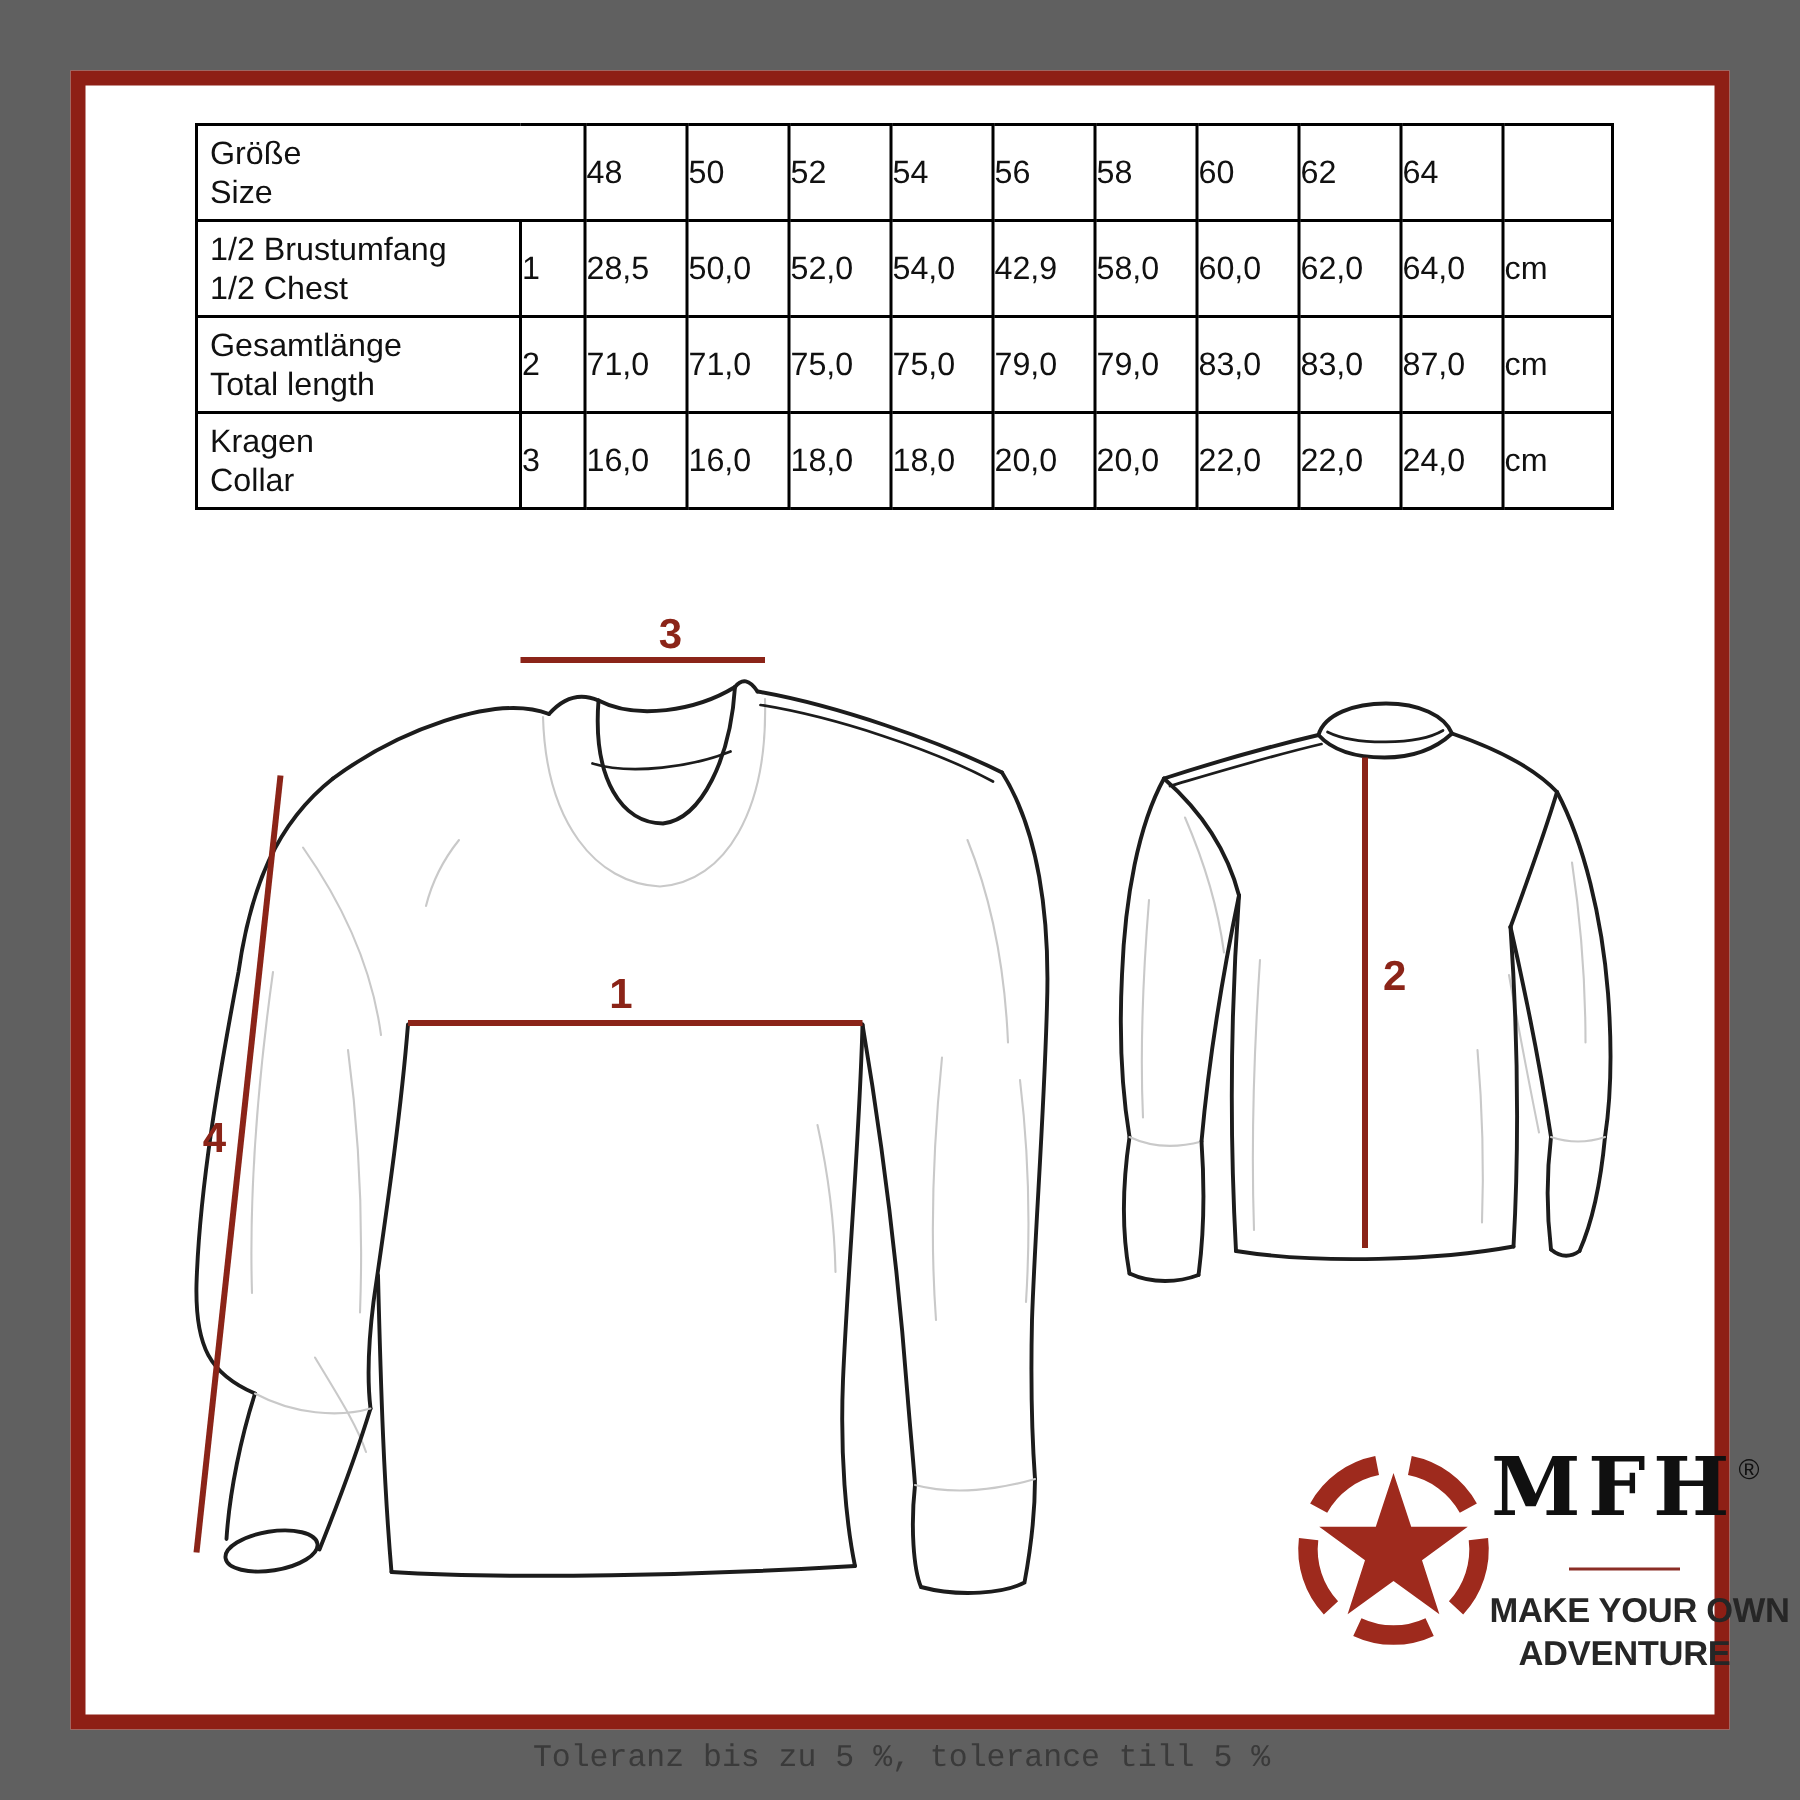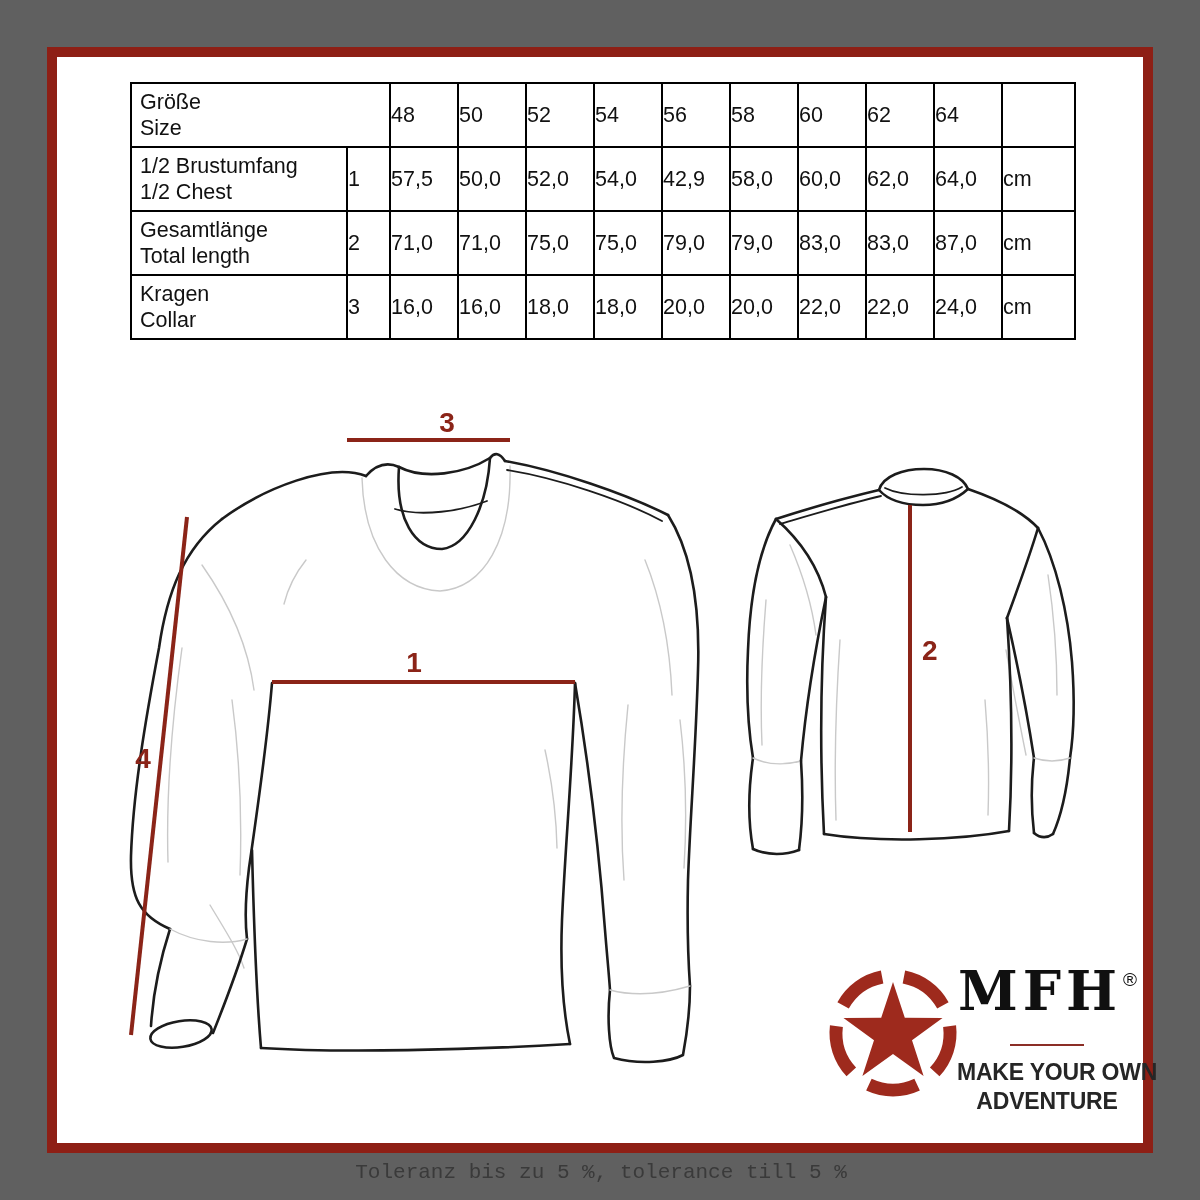--- a/index.html
+++ b/index.html
@@ -32,21 +32,21 @@
   .diagram-svg{position:absolute;left:0;top:0;width:1086px;height:1086px;}
   .outline{fill:none;stroke:#1c1c1c;stroke-width:2.6;stroke-linecap:round;}
   .outline-thin{fill:none;stroke:#1c1c1c;stroke-width:1.8;stroke-linecap:round;}
   .fold{fill:none;stroke:#c9c9c9;stroke-width:1.4;stroke-linecap:round;}
   .measure{fill:none;stroke:#8b2418;stroke-width:4;}
   .measure-label{
     fill:#8b2418;font-size:28px;font-weight:600;
     font-family:"Liberation Sans","DejaVu Sans",sans-serif;
   }
   
-  .logo{position:absolute;left:766px;top:906px;width:330px;height:160px;}
+  .logo{position:absolute;left:802px;top:906px;width:330px;height:160px;}
   .star-svg{position:absolute;left:0;top:0;width:140px;height:140px;}
   .logo-text{position:absolute;left:134px;top:0;width:180px;text-align:center;}
   .mfh-word{
     font-family:"DejaVu Serif","Liberation Serif",serif;
     font-weight:700;font-size:54px;line-height:52px;letter-spacing:5px;
     color:#101010;margin-top:2px;white-space:nowrap;
   }
   .reg{
     font-family:"Liberation Sans",sans-serif;font-weight:400;
     font-size:19px;letter-spacing:0;position:relative;top:-24px;left:1px;
@@ -98,21 +98,21 @@
       <td>62</td>
       <td>64</td>
       <td></td>
     </tr>
     <tr>
       <td class="lbl">
         <span>1/2 Brustumfang</span><br>
         <span>1/2 Chest</span>
       </td>
       <td>1</td>
-      <td>57,5</td>
+      <td>28,5</td>
       <td>50,0</td>
       <td>52,0</td>
       <td>54,0</td>
       <td>42,9</td>
       <td>58,0</td>
       <td>60,0</td>
       <td>62,0</td>
       <td>64,0</td>
       <td>cm</td>
     </tr>

